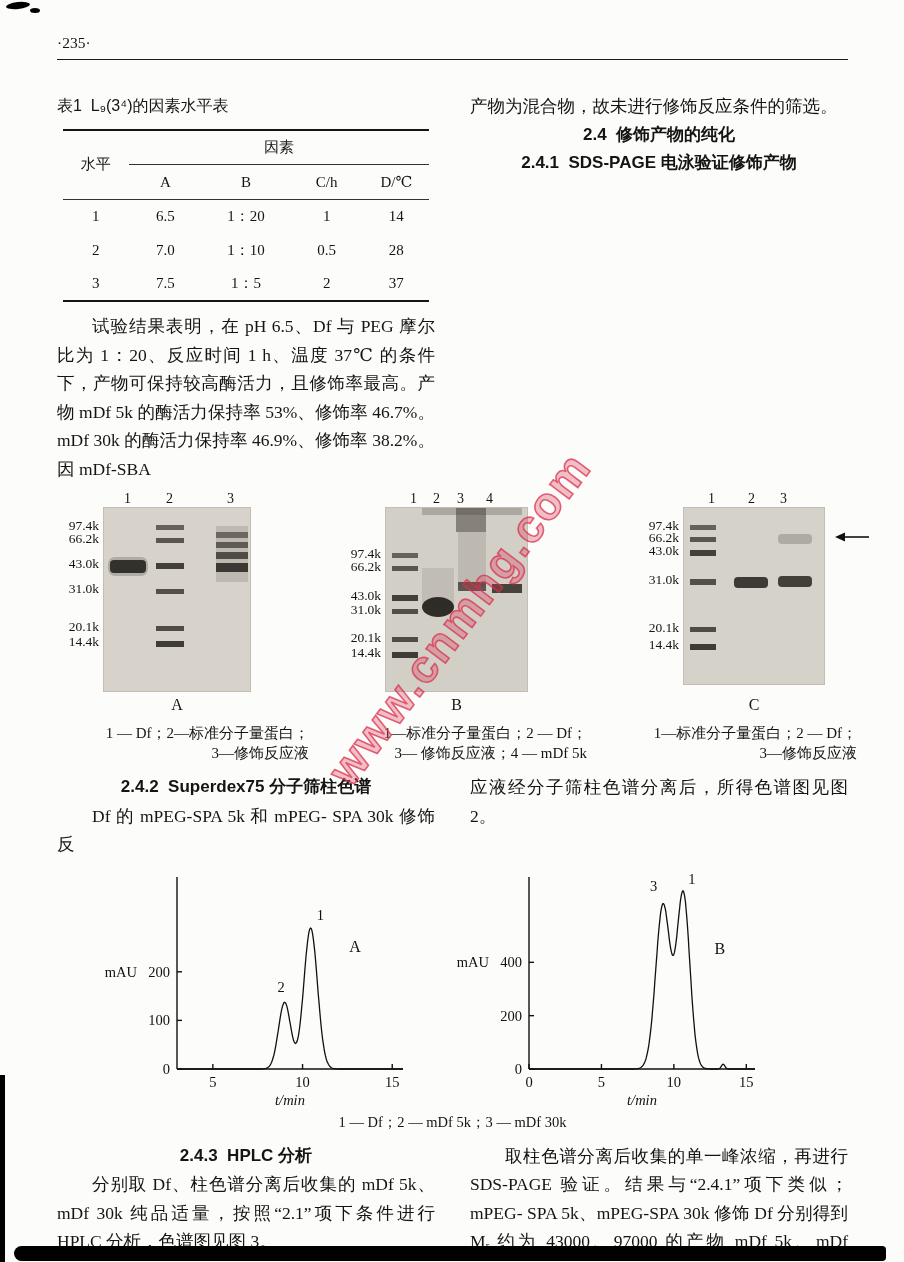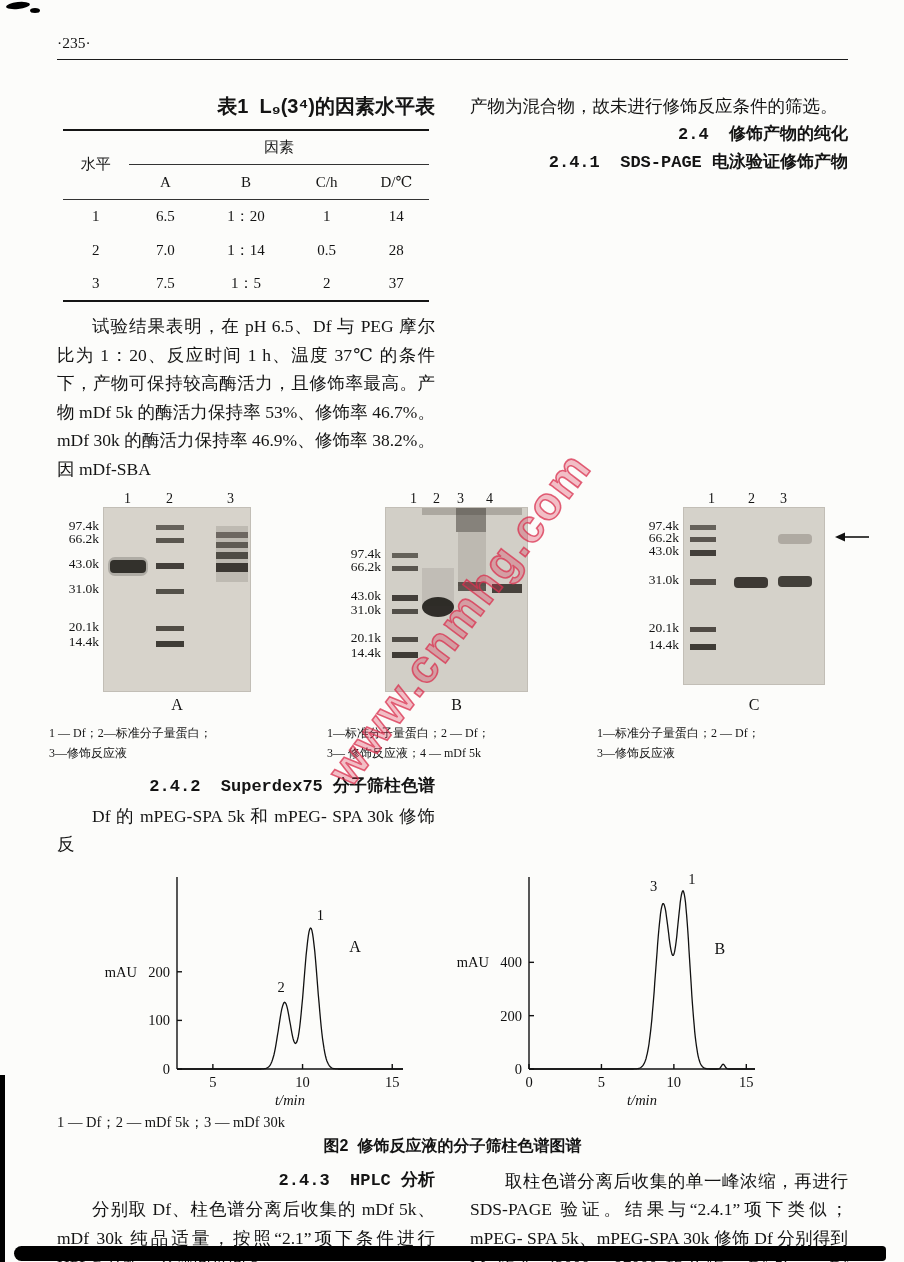--- a/index.html
+++ b/index.html
@@ -11,51 +11,51 @@
   .hdr{display:flex;justify-content:space-between;align-items:flex-end;font-size:15.5px}
   .hdr .vol{font-weight:700}
   .hdr-rule{border-top:1.8px solid #1b1b1b;margin-top:7px}
   
   .cols{display:flex;gap:35px}
   .cols .col{width:378px;font-size:17.5px;line-height:28.5px;text-align:justify}
   .cols-top{margin-top:32px}
   .cols-mid{margin-top:6px}
   .cols-bot{margin-top:10px}
   .indent{text-indent:2em}
-  .hd{font-family:Liberation Mono, monospace;font-weight:700;font-size:17px;
-      white-space:pre-wrap;text-align:right}
-  
-  .t1-title{font-family:"Liberation Sans","DejaVu Sans",sans-serif;font-weight:700;
-            font-size:20px;text-align:right;white-space:pre-wrap}
+  .hd{font-family:Liberation Sans, sans-serif;font-weight:700;font-size:17px;
+      white-space:pre-wrap;text-align:center}
+  
+  .t1-title{font-family:"Liberation Sans","DejaVu Sans",sans-serif;font-weight:400;
+            font-size:16px;text-align:left;white-space:pre-wrap}
   table.t1{border-collapse:collapse;width:97%;margin:8px auto 10px;font-size:15px}
   table.t1 td{text-align:center;padding:2.5px 2px}
   table.t1{border-top:2.2px solid #151515;border-bottom:2.2px solid #151515}
   td.grp{border-bottom:1px solid #333}
   tr.hrow2 td{border-bottom:1px solid #333}
   td.lvl{border-bottom:1px solid #333;vertical-align:middle}
   
   .fig1{margin-top:6px}
   .gels{position:relative;height:230px}
   .gel-panel{position:absolute;top:0}
   .gel-panel .lane-num{position:absolute;top:2px;font-size:14px}
   .gel-panel .mk{position:absolute;width:42px;text-align:right;font-size:13.5px;line-height:13px}
   .gel-img{position:absolute;left:46px;top:18px;border:1px solid #c2beb6}
   .panel-letter{position:absolute;top:207px;text-align:center;font-size:16px}
   .fig1-caps{position:relative;height:44px;margin-top:4px}
-  .fig1-caps .cap{position:absolute;width:260px;text-align:left;font-size:12px;line-height:20px}
+  .fig1-caps .cap{position:absolute;width:260px;text-align:right;font-size:15px;line-height:20px}
   .fig1-main,.fig2-main{font-family:"Liberation Sans","DejaVu Sans",sans-serif;font-weight:700;
             font-size:16px;text-align:center;margin-top:4px;white-space:pre-wrap}
   
   .fig2{margin-top:4px}
   .charts{display:flex}
   .chart-a{margin-left:46px}
   .chart-b{margin-left:40px}
   .fig2-cap1{font-family:"Liberation Sans","DejaVu Sans",sans-serif;font-weight:700;font-size:15px;
              text-align:center;margin-top:4px}
-  .fig2-cap2{font-size:14.5px;text-align:left;margin-top:2px}
+  .fig2-cap2{font-size:14.5px;text-align:center;margin-top:2px}
   
   text.tick{font-family:"Liberation Serif","DejaVu Serif",serif;font-size:14.5px;fill:#111}
   text.peak{font-family:"Liberation Serif","DejaVu Serif",serif;font-size:14.5px;fill:#111}
   text.plabel{font-family:"Liberation Serif","DejaVu Serif",serif;font-size:16px;fill:#111}
   text.xlab{font-family:"Liberation Serif","DejaVu Serif",serif;font-size:14.5px;font-style:italic;fill:#111}
   .ax{stroke:#111;stroke-width:1.4;fill:none}
   .curve{stroke:#111;stroke-width:1.3;fill:none}
   
   .watermark{position:absolute;left:338px;top:752px;z-index:5;pointer-events:none;
     font-family:"Liberation Sans","DejaVu Sans",sans-serif;font-size:46px;font-weight:700;letter-spacing:2px;
@@ -96,21 +96,21 @@
         <tr>
           <td>1</td>
           <td>6.5</td>
           <td>1：20</td>
           <td>1</td>
           <td>14</td>
         </tr>
         <tr>
           <td>2</td>
           <td>7.0</td>
-          <td>1：14</td>
+          <td>1：10</td>
           <td>0.5</td>
           <td>28</td>
         </tr>
         <tr>
           <td>3</td>
           <td>7.5</td>
           <td>1：5</td>
           <td>2</td>
           <td>37</td>
         </tr>
@@ -231,20 +231,23 @@
         <div>3—修饰反应液</div>
       </div>
     </div>
   </div>
 
   <div class="cols cols-mid">
     <div class="col">
       <div class="hd">2.4.2  Superdex75 分子筛柱色谱</div>
       <div class="indent">Df 的 mPEG-SPA 5k 和 mPEG- SPA 30k 修饰反</div>
     </div>
+    <div class="col">
+      <div>应液经分子筛柱色谱分离后，所得色谱图见图 2。</div>
+    </div>
   </div>
 
   <div class="fig2">
     <div class="charts">
       <svg class="chart-a" width="312" height="248">
           <line x1="74" y1="206" x2="74" y2="14" class="ax"></line>
           <line x1="74" y1="206" x2="300" y2="206" class="ax"></line>
           <line x1="74" y1="206" x2="79" y2="206" class="ax"></line>
           <text x="67" y="211" text-anchor="end" class="tick">0</text>
           <line x1="74" y1="157.39240506329114" x2="79" y2="157.39240506329114" class="ax"></line>
@@ -283,21 +286,20 @@
           <text x="291.3076923076923" y="224" text-anchor="middle" class="tick">15</text>
           <text x="34" y="104.33333333333333" text-anchor="end" class="tick">mAU</text>
           <text x="187" y="242" text-anchor="middle" class="xlab">t/min</text>
           <path d="M74.0 206.0L74.6 206.0L75.2 206.0L75.7 206.0L76.3 206.0L76.9 206.0L77.5 206.0L78.1 206.0L78.6 206.0L79.2 206.0L79.8 206.0L80.4 206.0L81.0 206.0L81.5 206.0L82.1 206.0L82.7 206.0L83.3 206.0L83.9 206.0L84.4 206.0L85.0 206.0L85.6 206.0L86.2 206.0L86.7 206.0L87.3 206.0L87.9 206.0L88.5 206.0L89.1 206.0L89.6 206.0L90.2 206.0L90.8 206.0L91.4 206.0L92.0 206.0L92.5 206.0L93.1 206.0L93.7 206.0L94.3 206.0L94.9 206.0L95.4 206.0L96.0 206.0L96.6 206.0L97.2 206.0L97.8 206.0L98.3 206.0L98.9 206.0L99.5 206.0L100.1 206.0L100.7 206.0L101.2 206.0L101.8 206.0L102.4 206.0L103.0 206.0L103.6 206.0L104.1 206.0L104.7 206.0L105.3 206.0L105.9 206.0L106.5 206.0L107.0 206.0L107.6 206.0L108.2 206.0L108.8 206.0L109.3 206.0L109.9 206.0L110.5 206.0L111.1 206.0L111.7 206.0L112.2 206.0L112.8 206.0L113.4 206.0L114.0 206.0L114.6 206.0L115.1 206.0L115.7 206.0L116.3 206.0L116.9 206.0L117.5 206.0L118.0 206.0L118.6 206.0L119.2 206.0L119.8 206.0L120.4 206.0L120.9 206.0L121.5 206.0L122.1 206.0L122.7 206.0L123.3 206.0L123.8 206.0L124.4 206.0L125.0 206.0L125.6 206.0L126.2 206.0L126.7 206.0L127.3 206.0L127.9 206.0L128.5 206.0L129.1 206.0L129.6 206.0L130.2 206.0L130.8 206.0L131.4 206.0L131.9 206.0L132.5 206.0L133.1 206.0L133.7 206.0L134.3 206.0L134.8 206.0L135.4 206.0L136.0 206.0L136.6 206.0L137.2 206.0L137.7 206.0L138.3 206.0L138.9 206.0L139.5 206.0L140.1 206.0L140.6 206.0L141.2 206.0L141.8 206.0L142.4 206.0L143.0 206.0L143.5 206.0L144.1 206.0L144.7 206.0L145.3 206.0L145.9 206.0L146.4 206.0L147.0 206.0L147.6 206.0L148.2 206.0L148.8 206.0L149.3 206.0L149.9 206.0L150.5 206.0L151.1 206.0L151.7 206.0L152.2 206.0L152.8 206.0L153.4 206.0L154.0 206.0L154.5 206.0L155.1 206.0L155.7 206.0L156.3 206.0L156.9 206.0L157.4 206.0L158.0 206.0L158.6 206.0L159.2 206.0L159.8 206.0L160.3 206.0L160.9 206.0L161.5 206.0L162.1 206.0L162.7 206.0L163.2 206.0L163.8 206.0L164.4 206.0L165.0 206.0L165.6 206.0L166.1 206.0L166.7 206.0L167.3 206.0L167.9 206.0L168.5 206.0L169.0 206.0L169.6 206.0L170.2 206.0L170.8 206.0L171.4 206.0L171.9 206.0L172.5 206.0L173.1 206.0L173.7 206.0L174.3 206.0L174.8 206.0L175.4 206.0L176.0 206.0L176.6 206.0L177.1 206.0L177.7 206.0L178.3 206.0L178.9 205.9L179.5 205.9L180.0 205.9L180.6 205.9L181.2 205.8L181.8 205.8L182.4 205.7L182.9 205.6L183.5 205.5L184.1 205.3L184.7 205.1L185.3 204.8L185.8 204.5L186.4 204.1L187.0 203.6L187.6 202.9L188.2 202.2L188.7 201.2L189.3 200.1L189.9 198.8L190.5 197.2L191.1 195.4L191.6 193.2L192.2 190.8L192.8 187.9L193.4 184.7L194.0 181.0L194.5 176.9L195.1 172.4L195.7 167.3L196.3 161.8L196.9 155.9L197.4 149.5L198.0 142.7L198.6 135.5L199.2 128.1L199.7 120.4L200.3 112.5L200.9 104.5L201.5 96.6L202.1 88.8L202.6 81.2L203.2 74.0L203.8 67.2L204.4 61.1L205.0 55.6L205.5 50.8L206.1 46.9L206.7 43.9L207.3 41.8L207.9 40.7L208.4 40.6L209.0 41.4L209.6 43.1L210.2 45.5L210.8 48.7L211.3 52.5L211.9 56.8L212.5 61.4L213.1 66.2L213.7 70.9L214.2 75.6L214.8 79.9L215.4 83.8L216.0 87.1L216.6 89.7L217.1 91.4L217.7 92.3L218.3 92.3L218.9 91.2L219.5 89.2L220.0 86.3L220.6 82.6L221.2 78.2L221.8 73.1L222.3 67.6L222.9 61.8L223.5 55.9L224.1 50.1L224.7 44.7L225.2 39.7L225.8 35.4L226.4 32.0L227.0 29.5L227.6 28.1L228.1 27.9L228.7 29.0L229.3 31.3L229.9 34.8L230.5 39.4L231.0 45.2L231.6 51.9L232.2 59.5L232.8 67.8L233.4 76.6L233.9 85.7L234.5 95.2L235.1 104.6L235.7 114.0L236.3 123.2L236.8 132.0L237.4 140.4L238.0 148.3L238.6 155.7L239.2 162.4L239.7 168.6L240.3 174.1L240.9 179.0L241.5 183.4L242.1 187.2L242.6 190.5L243.2 193.3L243.8 195.7L244.4 197.7L244.9 199.3L245.5 200.7L246.1 201.8L246.7 202.7L247.3 203.5L247.8 204.1L248.4 204.5L249.0 204.9L249.6 205.2L250.2 205.4L250.7 205.5L251.3 205.7L251.9 205.8L252.5 205.8L253.1 205.9L253.6 205.9L254.2 205.9L254.8 206.0L255.4 206.0L256.0 206.0L256.5 206.0L257.1 206.0L257.7 206.0L258.3 206.0L258.9 206.0L259.4 206.0L260.0 206.0L260.6 206.0L261.2 206.0L261.8 206.0L262.3 206.0L262.9 205.9L263.5 205.9L264.1 205.7L264.7 205.4L265.2 204.8L265.8 204.0L266.4 203.1L267.0 202.2L267.5 201.5L268.1 201.2L268.7 201.5L269.3 202.2L269.9 203.1L270.4 204.0L271.0 204.8L271.6 205.4L272.2 205.7L272.8 205.9L273.3 205.9L273.9 206.0L274.5 206.0L275.1 206.0L275.7 206.0L276.2 206.0L276.8 206.0L277.4 206.0L278.0 206.0L278.6 206.0L279.1 206.0L279.7 206.0L280.3 206.0L280.9 206.0L281.5 206.0L282.0 206.0L282.6 206.0L283.2 206.0L283.8 206.0L284.4 206.0L284.9 206.0L285.5 206.0L286.1 206.0L286.7 206.0L287.3 206.0L287.8 206.0L288.4 206.0L289.0 206.0L289.6 206.0L290.1 206.0L290.7 206.0L291.3 206.0L291.9 206.0L292.5 206.0L293.0 206.0L293.6 206.0L294.2 206.0L294.8 206.0L295.4 206.0L295.9 206.0L296.5 206.0L297.1 206.0L297.7 206.0L298.3 206.0L298.8 206.0L299.4 206.0L300.0 206.0" class="curve"></path>
           <text x="198.5897435897436" y="28" text-anchor="middle" class="peak">3</text>
           <text x="236.98076923076923" y="21.333333333333343" text-anchor="middle" class="peak">1</text>
           <text x="259.43589743589746" y="91.33333333333334" class="plabel">B</text>
         </svg>
     </div>
     <div class="fig2-cap2">1 — Df；2 — mDf 5k；3 — mDf 30k</div>
-    <div class="fig2-main">图2  修饰反应液的分子筛柱色谱图谱</div>
   </div>
 
   <div class="cols cols-bot">
     <div class="col">
       <div class="hd">2.4.3  HPLC 分析</div>
       <div class="indent">分别取 Df、柱色谱分离后收集的 mDf 5k、mDf 30k 纯品适量，按照“2.1”项下条件进行 HPLC 分析，色谱图见图 3。</div>
 
     </div>
     <div class="col">
       <div class="indent">取柱色谱分离后收集的单一峰浓缩，再进行 SDS-PAGE 验证。结果与“2.4.1”项下类似；mPEG- SPA 5k、mPEG-SPA 30k 修饰 Df 分别得到 Mᵣ 约为 43000、97000 的产物 mDf 5k、mDf 30k。</div>

